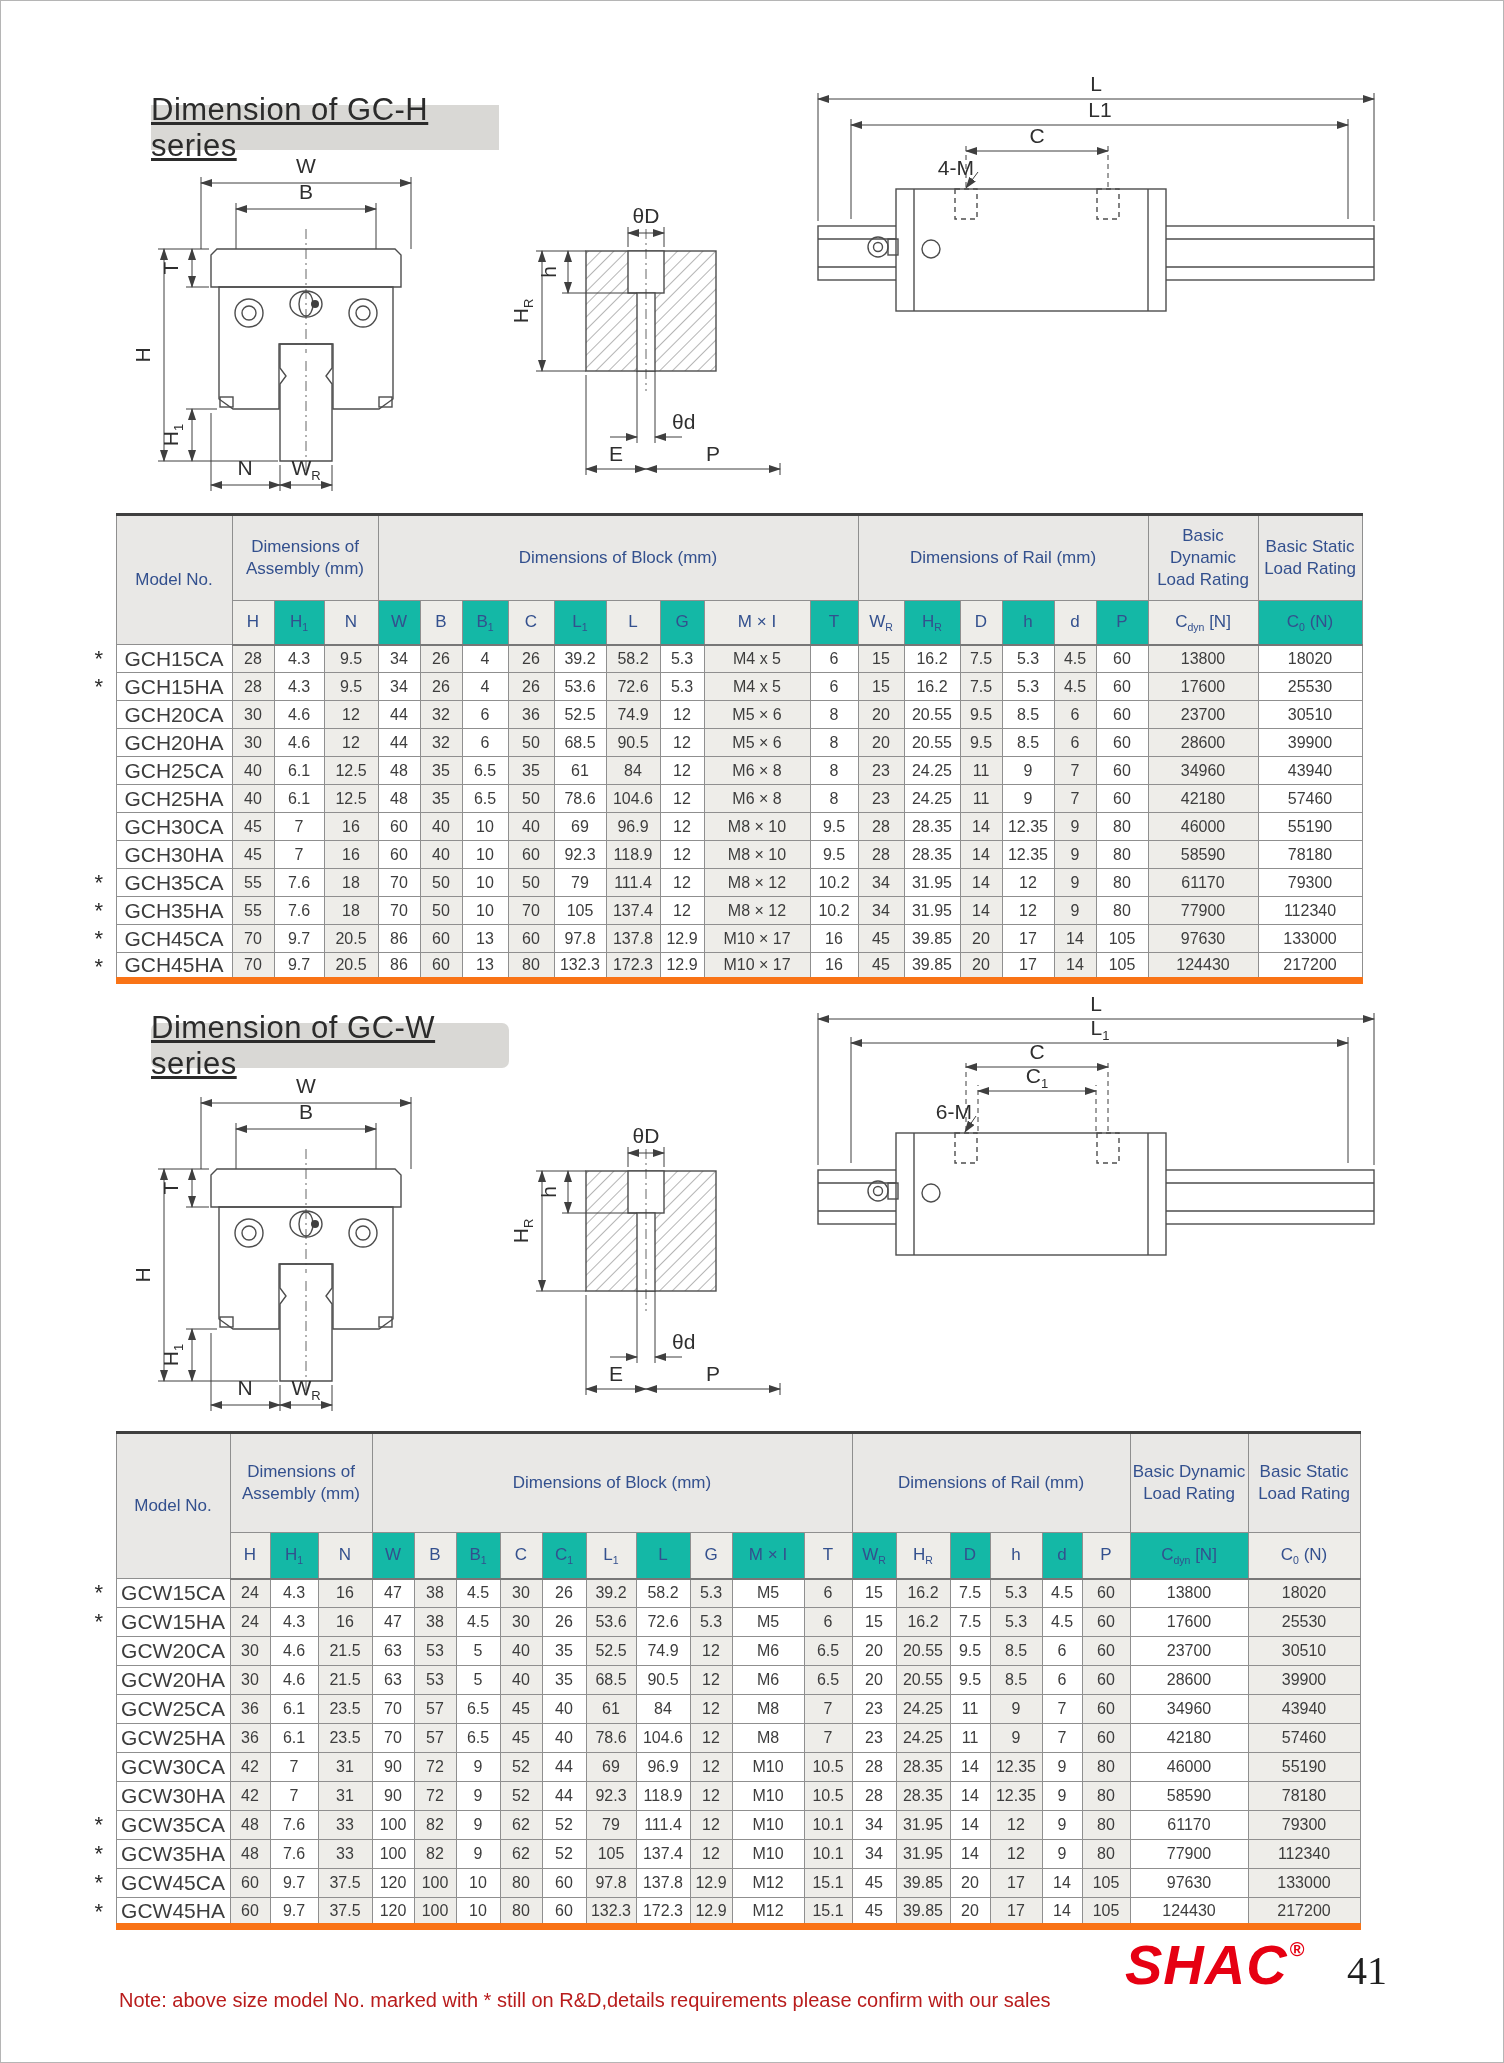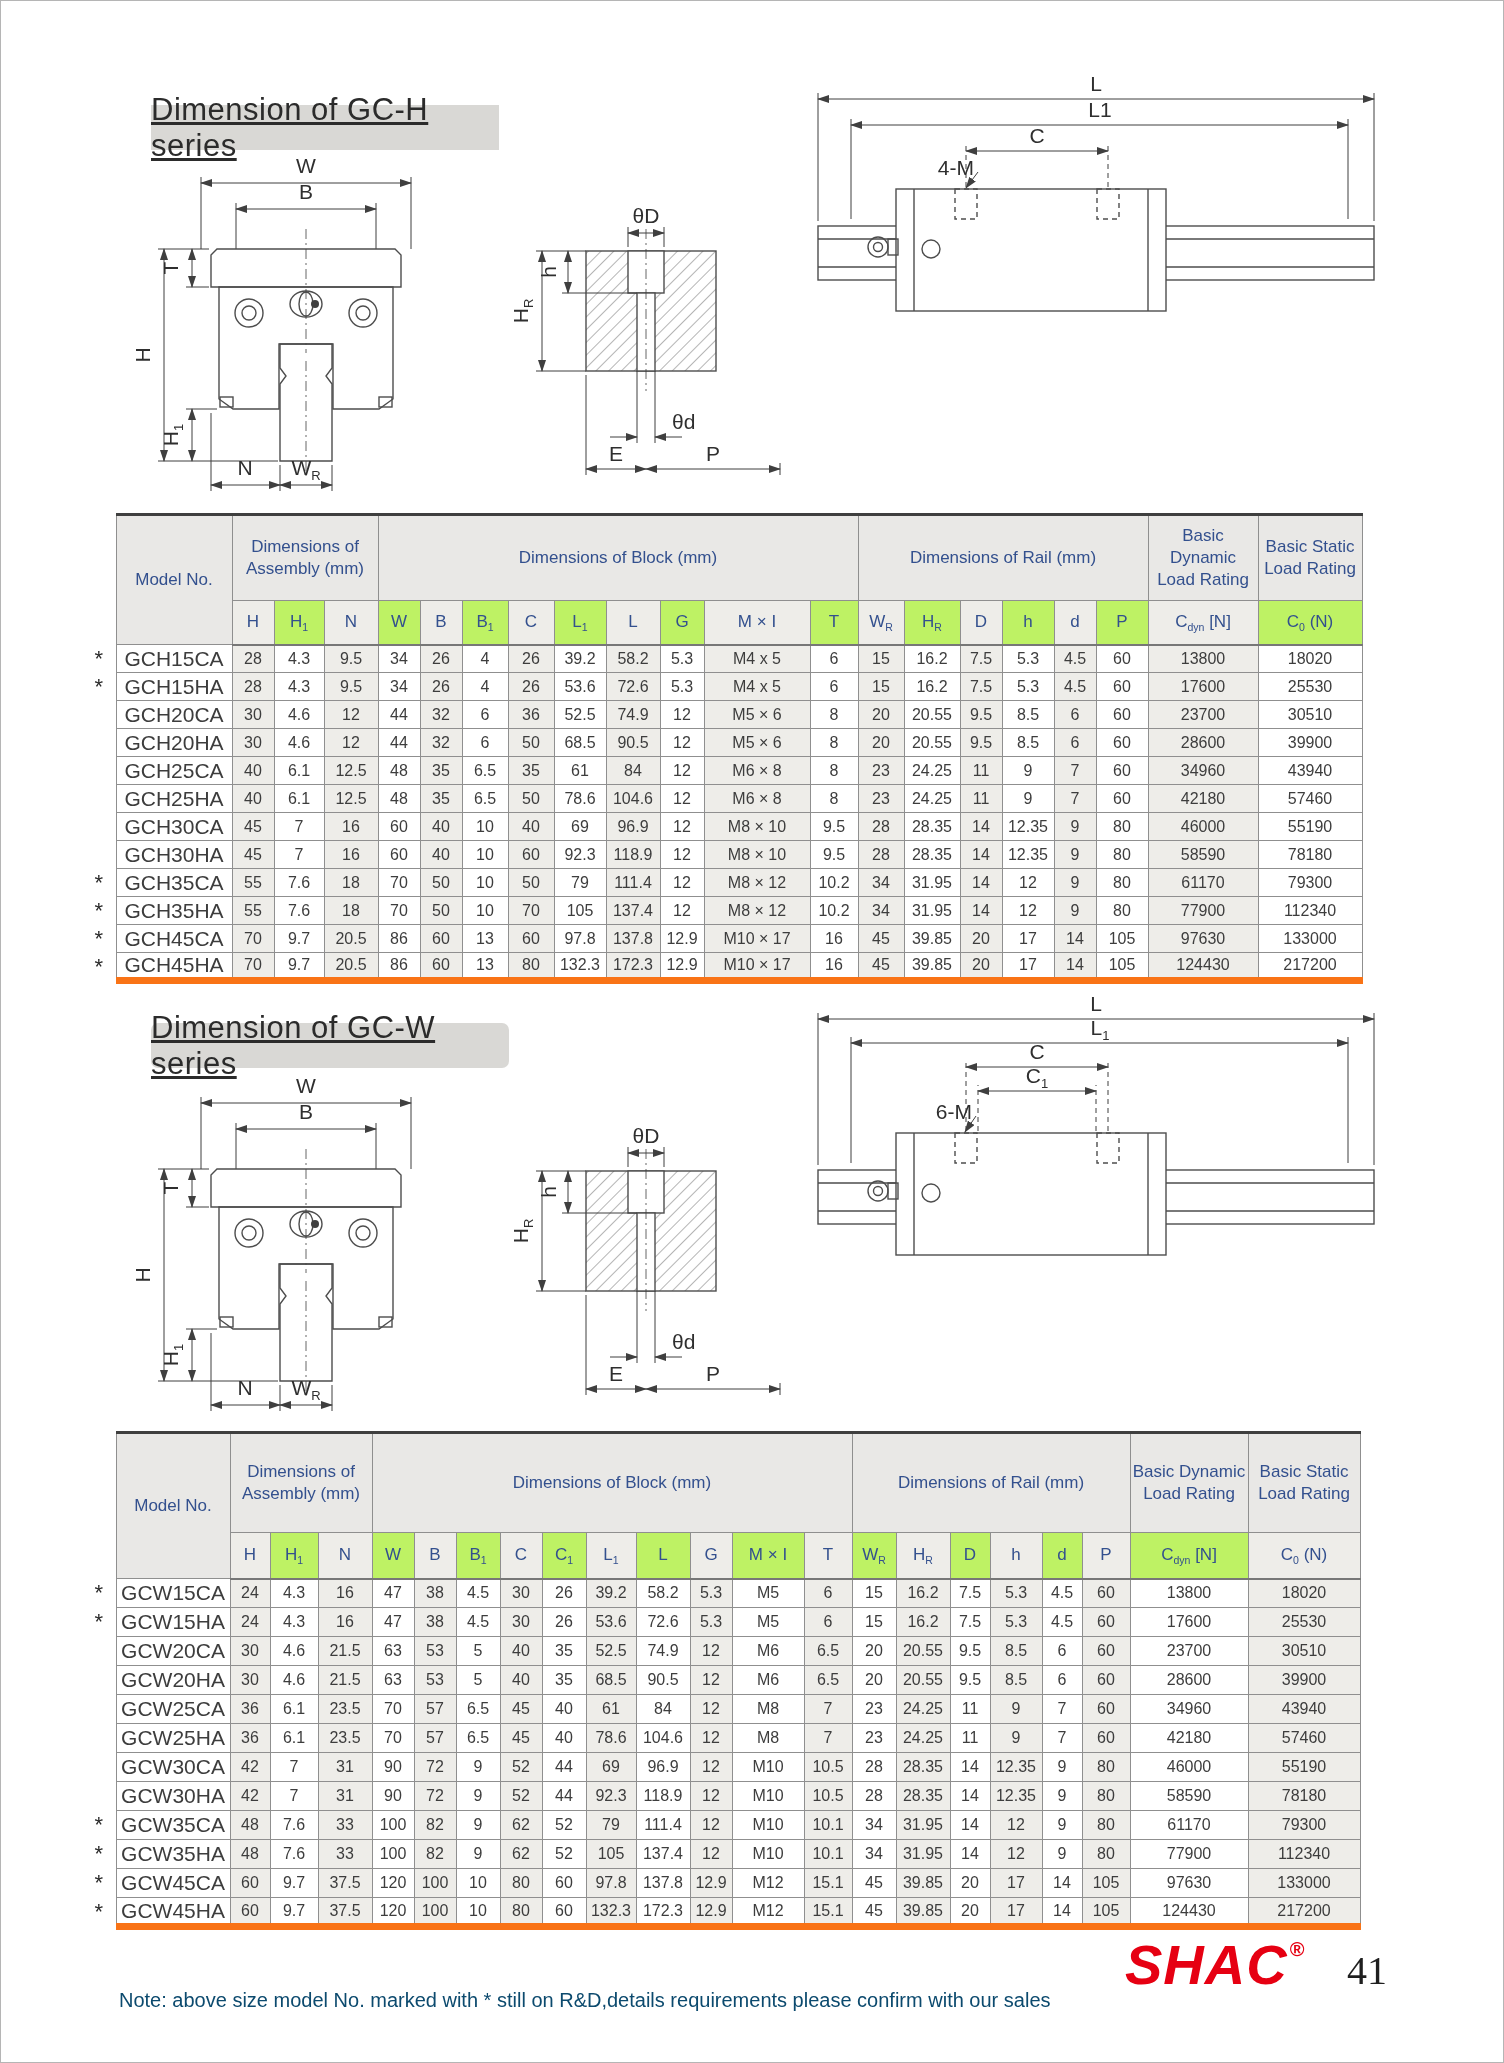--- a/index.html
+++ b/index.html
@@ -6,40 +6,40 @@
   .page{position:relative;width:1504px;height:2063px;background:#fff;margin:0 auto;
         font-family:"Liberation Sans","DejaVu Sans",sans-serif;border:1px solid #b5b5b5;box-sizing:border-box;overflow:hidden;}
   .title-box{position:absolute;background:#d9d8d5;display:flex;align-items:center;justify-content:center;
              font-size:31px;color:#2b2b2b;letter-spacing:0.5px;text-decoration:underline;}
   .tbl{position:absolute;left:81px;}
   table{border-collapse:collapse;table-layout:fixed;background:#fff;}
   th,td{font-weight:normal;text-align:center;vertical-align:middle;padding:0 2px;box-sizing:border-box;overflow:hidden;}
   th:not(.star),td:not(.star){border:1px solid #8f8f8f;}
   .star{border:none;background:#fff;font-size:22px;color:#2b2b2b;}
   tr.group-row th:not(.star){border-top:3px solid #3f3f3f;background:#e9e8e6;color:#33508e;font-size:17px;line-height:1.3;}
-  tr.sub-row th{color:#33508e;font-size:17px;border-bottom:2px solid #777;background:#bef264;}
+  tr.sub-row th{color:#33508e;font-size:17px;border-bottom:2px solid #777;background:#14b8a6;}
   tr.sub-row th:nth-child(odd){background:#eeede9;}
   tbody td{font-size:16px;color:#3d3d3d;background:#fff;}
   tbody td:nth-child(2){font-size:21px;}
   tbody td:nth-child(2n+3){background:#eeede9;}
   tbody tr:last-child td:not(.star){border-bottom:7px solid #f97316;}
   #t1 tr.group-row th{height:86px;} #t1 tr.sub-row th{height:44px;} #t1 tbody td{height:28px;}
   #t2 tr.group-row th{height:100px;} #t2 tr.sub-row th{height:46px;} #t2 tbody td{height:29px;}
   sub{font-size:0.62em;}
   svg.draw{position:absolute;}
   svg.draw .s{fill:none;stroke:#4d4d4d;stroke-width:1.4;}
   svg.draw .dim{fill:none;stroke:#3f3f3f;stroke-width:1;}
   svg.draw .ctr{stroke-dasharray:10 4 2 4;stroke-width:0.8;}
   svg.draw .dash{stroke-dasharray:5 4;}
   svg.draw .wf{fill:#fff;stroke:#4d4d4d;stroke-width:1.4;}
   svg.draw .hf{stroke:#4d4d4d;stroke-width:1.4;}
   svg.draw .fdark{fill:#3f3f3f;stroke:none;}
   svg.draw text{font-family:"Liberation Sans","DejaVu Sans",sans-serif;font-size:21px;fill:#2f2f2f;stroke:none;}
   svg.draw tspan.ts{font-size:13px;}
-  .note{position:absolute;left:118px;top:1988px;font-size:20px;color:#0c4a6e;}
+  .note{position:absolute;left:118px;top:1988px;font-size:20px;color:#b91c1c;}
   .logo{position:absolute;left:1124px;top:1936px;color:#e60012;font-size:56px;font-weight:800;font-style:italic;letter-spacing:1px;line-height:1;}
   .logo sup{font-size:20px;font-style:normal;vertical-align:28px;margin-left:2px;}
   .pageno{position:absolute;left:1346px;top:1946px;font-family:"Liberation Serif","DejaVu Serif",serif;font-size:40px;color:#1f1f1f;}
 </style>
 </head>
 <body>
 
 <div class="page">
 
   <div class="title-box" style="top:104px;left:150px;width:348px;height:45px;">

